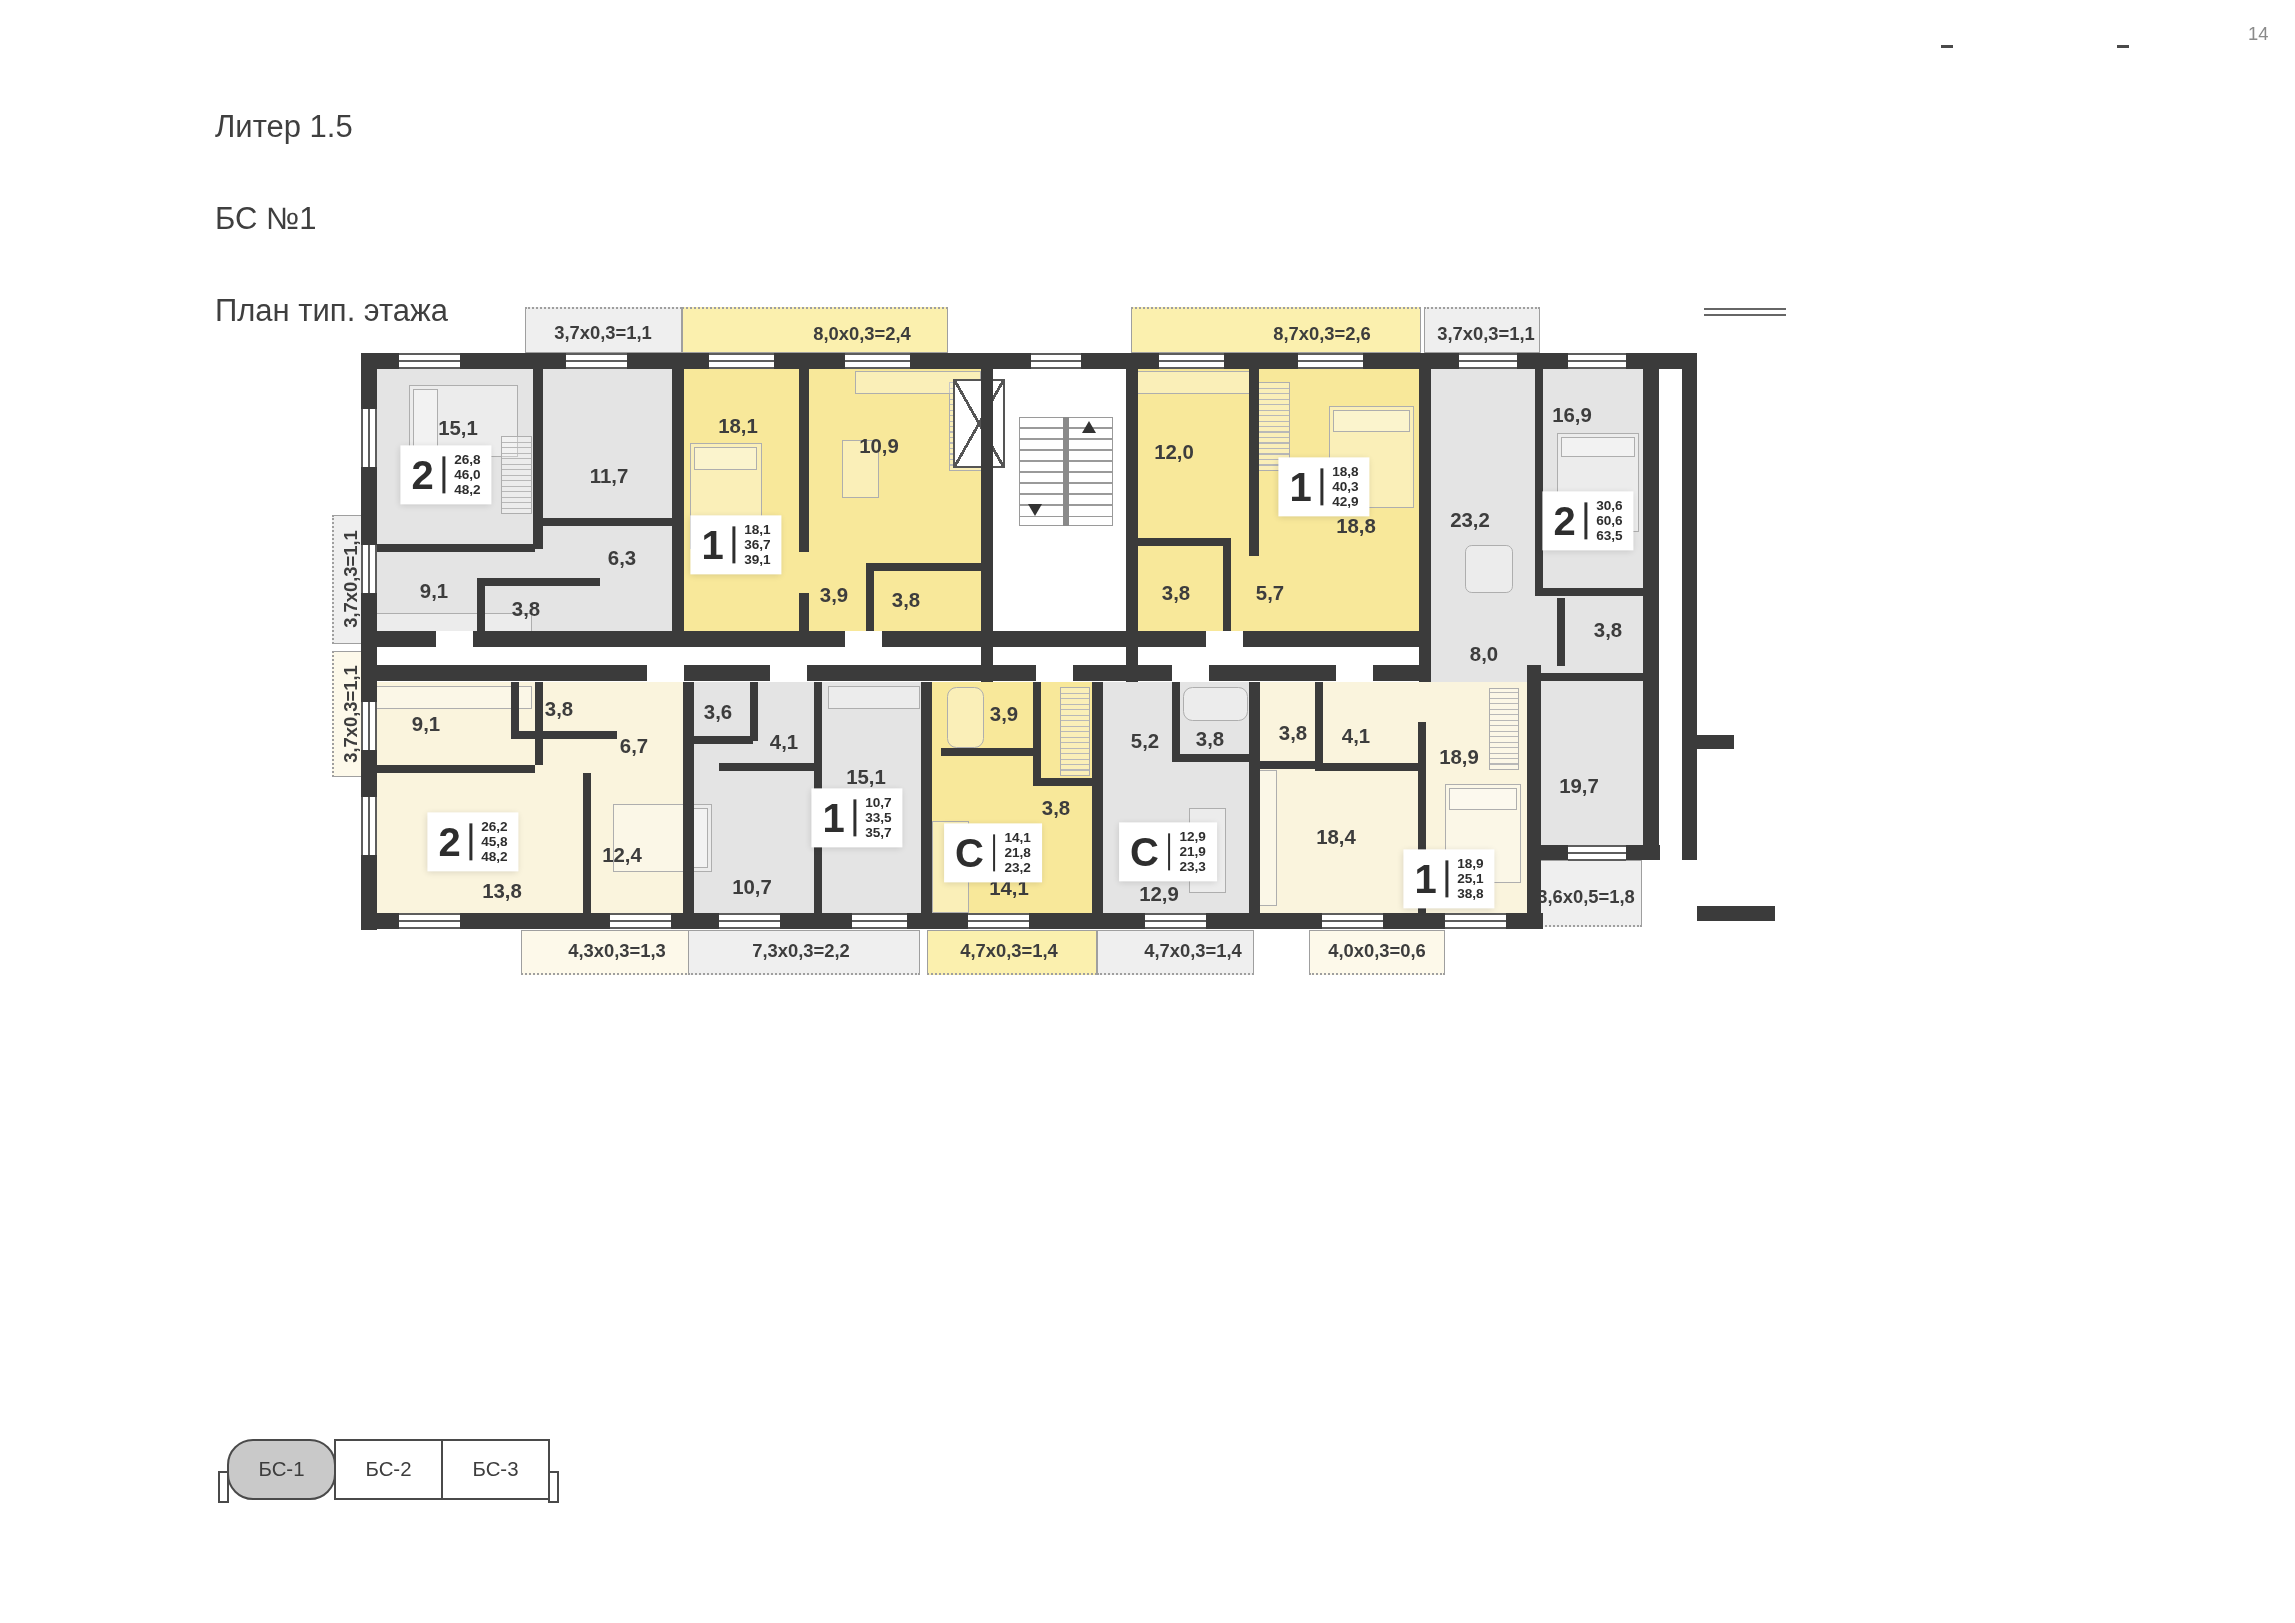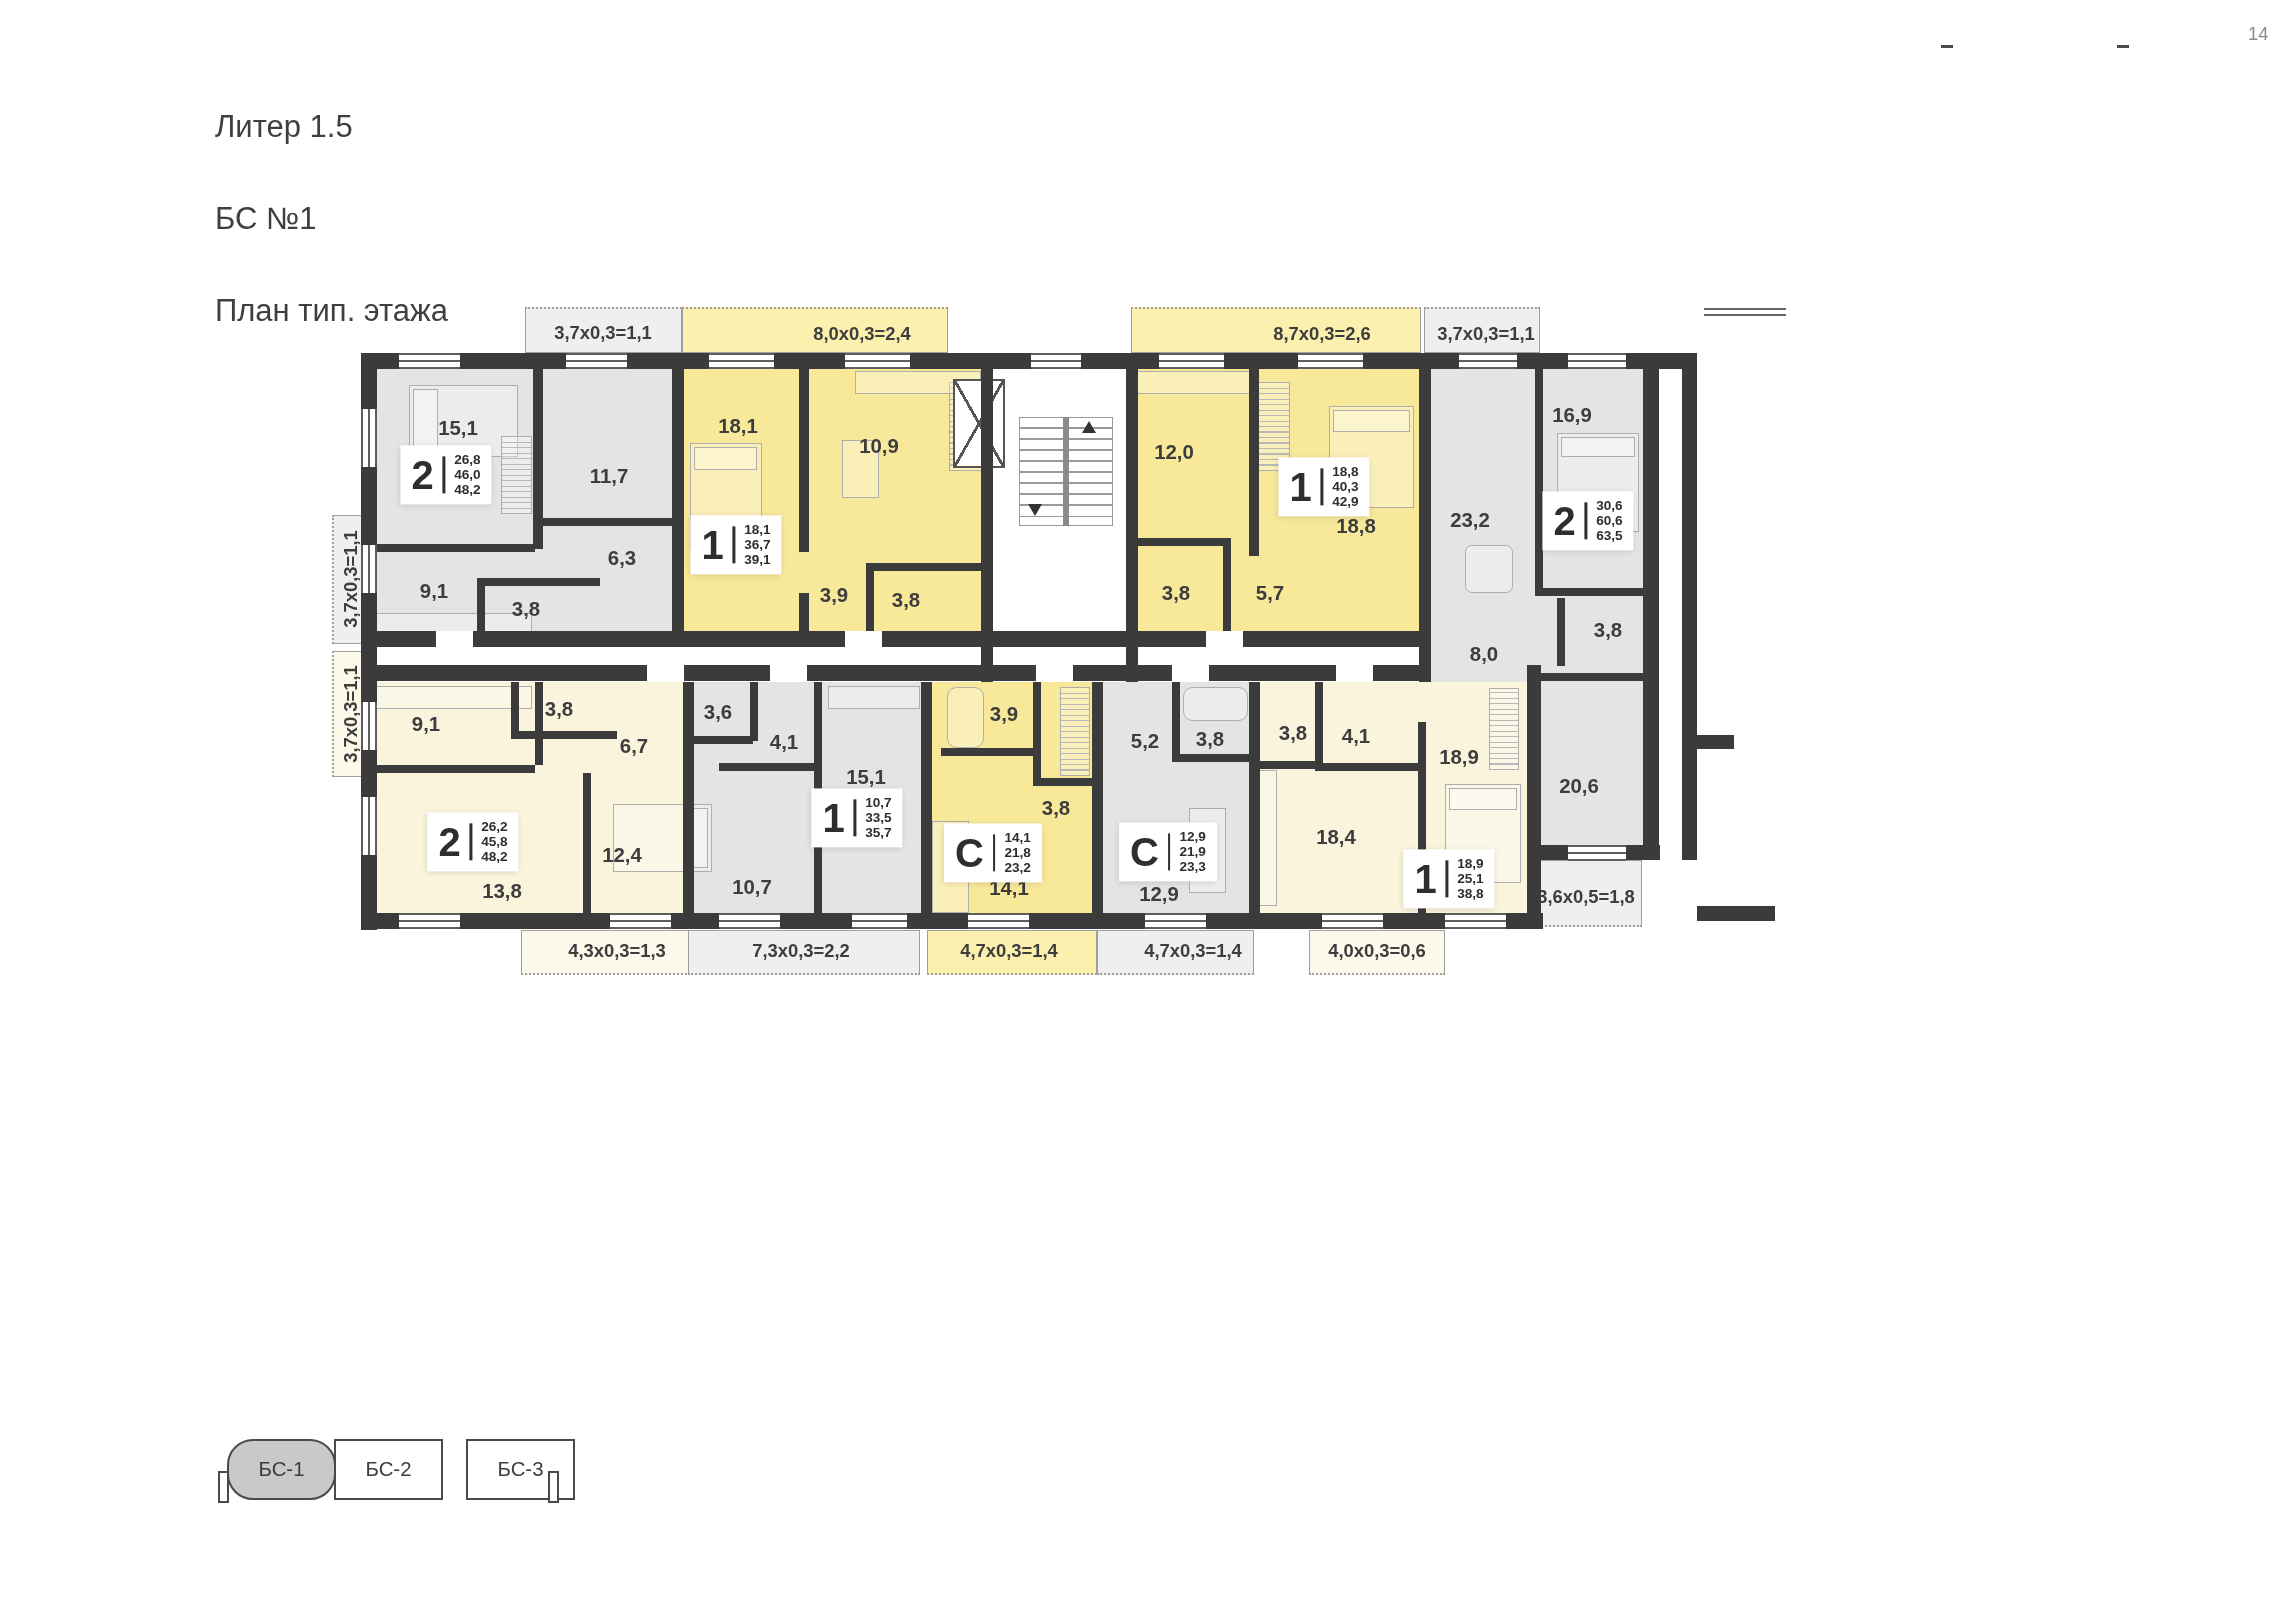--- a/index.html
+++ b/index.html
@@ -236,21 +236,21 @@
   <div class="rl" style="left:834px;top:595px;">3,9</div>
   <div class="rl" style="left:906px;top:600px;">3,8</div>
   <div class="rl" style="left:1174px;top:452px;">12,0</div>
   <div class="rl" style="left:1356px;top:526px;">18,8</div>
   <div class="rl" style="left:1176px;top:593px;">3,8</div>
   <div class="rl" style="left:1270px;top:593px;">5,7</div>
   <div class="rl" style="left:1572px;top:415px;">16,9</div>
   <div class="rl" style="left:1470px;top:520px;">23,2</div>
   <div class="rl" style="left:1484px;top:654px;">8,0</div>
   <div class="rl" style="left:1608px;top:630px;">3,8</div>
-  <div class="rl" style="left:1579px;top:786px;">20,6</div>
+  <div class="rl" style="left:1579px;top:786px;">19,7</div>
   <div class="rl" style="left:426px;top:724px;">9,1</div>
   <div class="rl" style="left:559px;top:709px;">3,8</div>
   <div class="rl" style="left:634px;top:746px;text-align:center;">6,7</div>
   <div class="rl" style="left:502px;top:891px;">13,8</div>
   <div class="rl" style="left:622px;top:855px;">12,4</div>
   <div class="rl" style="left:718px;top:712px;">3,6</div>
   <div class="rl" style="left:784px;top:742px;">4,1</div>
   <div class="rl" style="left:866px;top:777px;">15,1</div>
   <div class="rl" style="left:752px;top:887px;">10,7</div>
   <div class="rl" style="left:1004px;top:714px;">3,9</div>
@@ -347,17 +347,17 @@
   </div>
 </div>
 
 <div class="notch" style="left:218px;top:1471px;width:11px;height:32px;"></div>
 <div class="tab active" style="left:227px;border-radius:26px;">
     <span>БС-1</span>
   </div>
 <div class="tab" style="left:334px;">
     <span>БС-2</span>
   </div>
-<div class="tab" style="left:466px;">
+<div class="tab" style="left:441px;">
     <span>БС-3</span>
   </div>
 <div class="notch" style="left:548px;top:1471px;width:11px;height:32px;"></div>
 
 
 </body></html>

